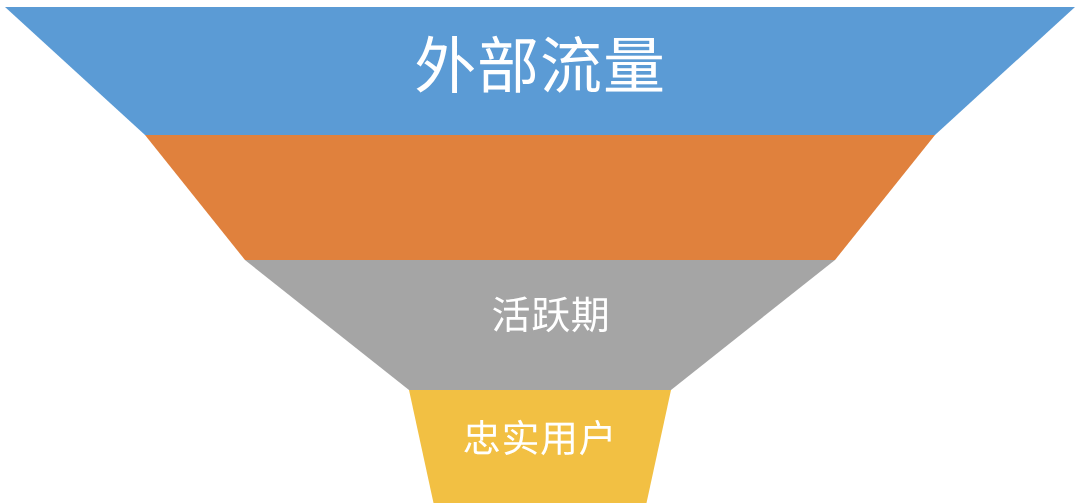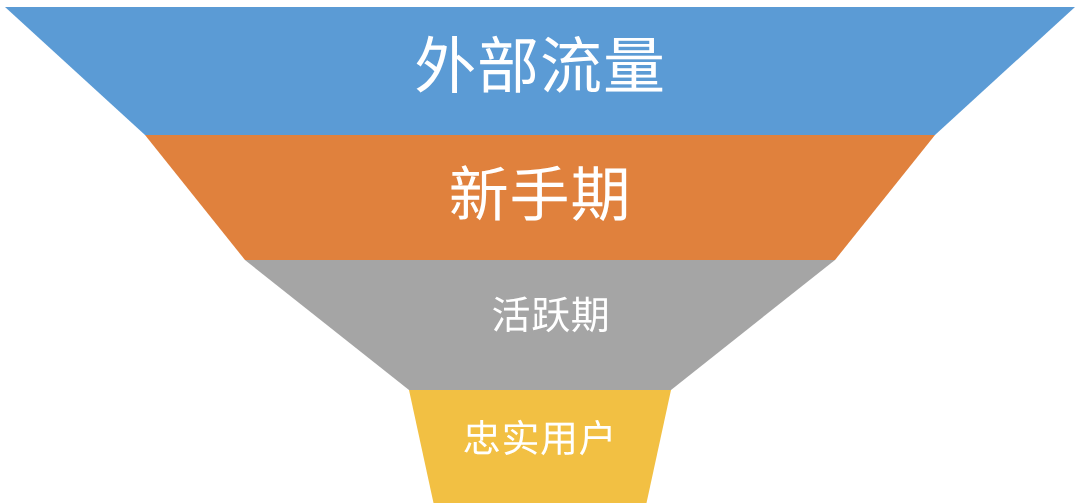--- a/index.html
+++ b/index.html
@@ -52,19 +52,18 @@
 
   <svg id="funnel-svg" viewBox="0 0 1080 503" preserveAspectRatio="none">
     <polygon id="shape-stage-0" points="5,7 1075,7 935,135 145,135" fill="#5B9BD5"></polygon>
     <polygon id="shape-stage-1" points="145,135 935,135 835,260 245,260" fill="#E0813D"></polygon>
     <polygon id="shape-stage-2" points="245,260 835,260 671,390 409,390" fill="#A5A5A5"></polygon>
     <polygon id="shape-stage-3" points="409,390 671,390 646.5,503 433.5,503" fill="#F2C043"></polygon>
   </svg>
 
   <div class="funnel-label" id="label-stage-0">外部流量</div>
 
-  <div class="funnel-label" id="label-stage-1">新手期</div>
 
   <div class="funnel-label" id="label-stage-2">活跃期</div>
 
   <div class="funnel-label" id="label-stage-3">忠实用户</div>
 
 </div>
 
 </body></html>

